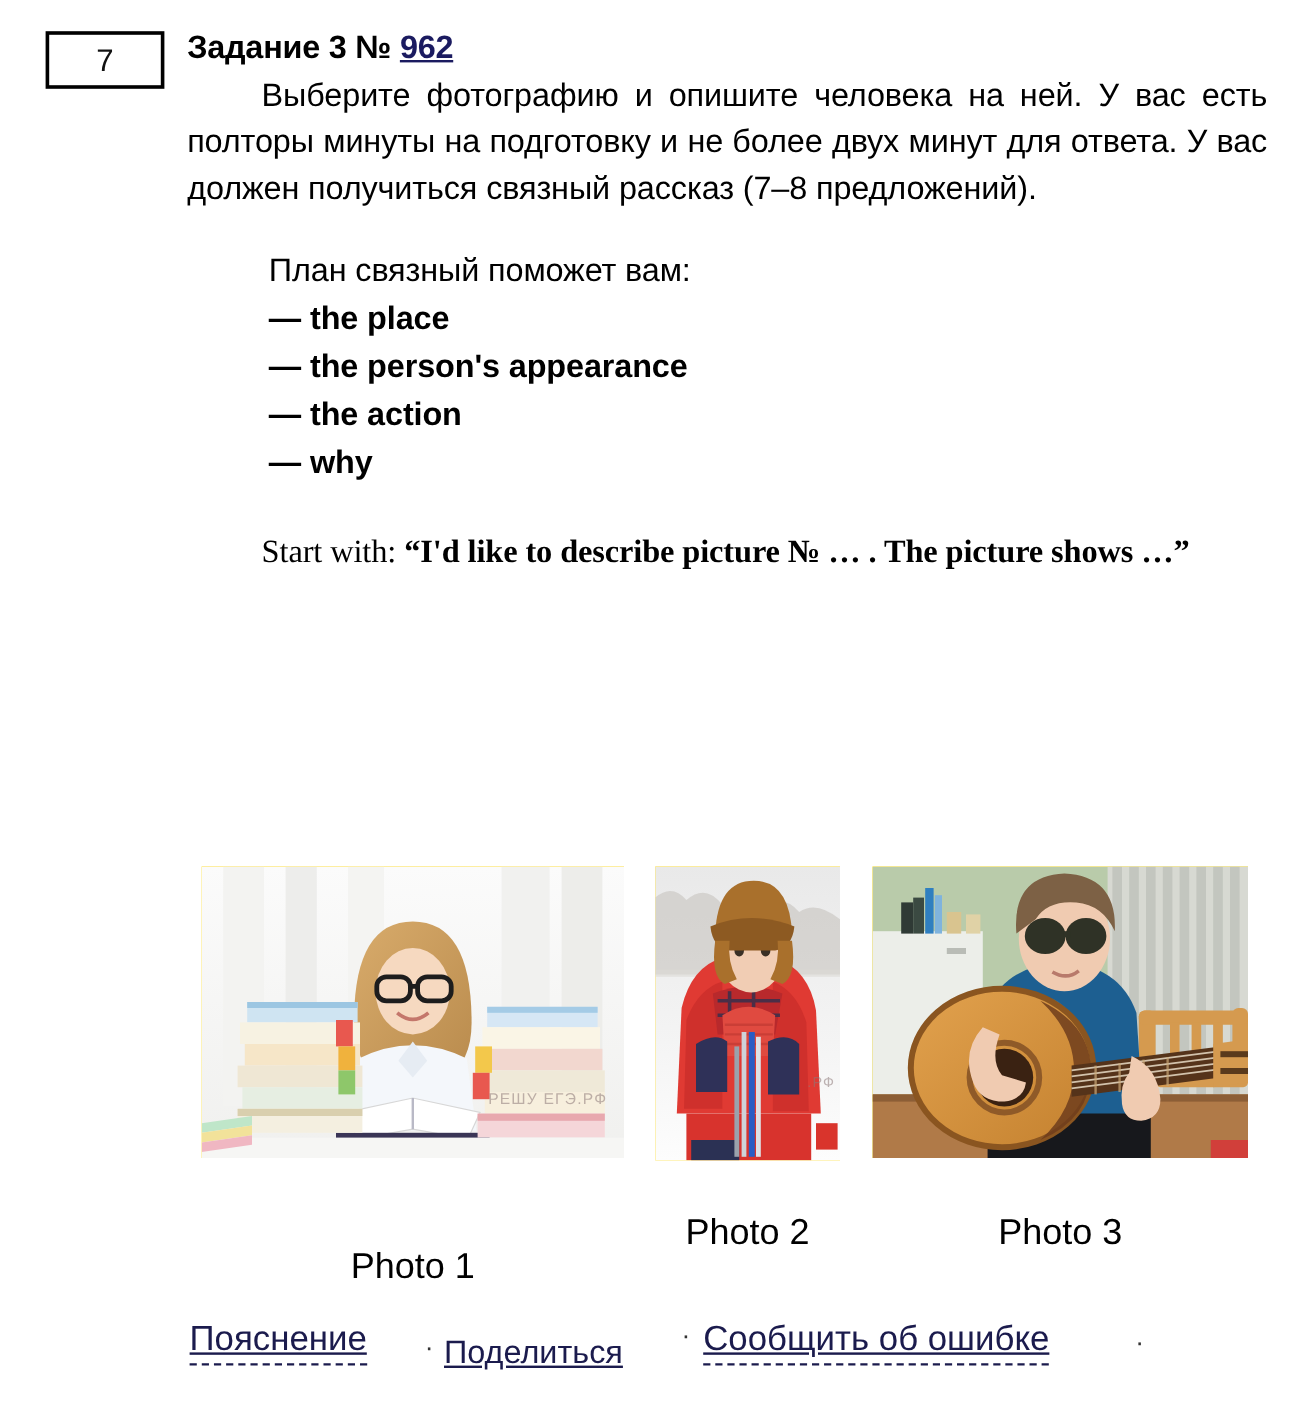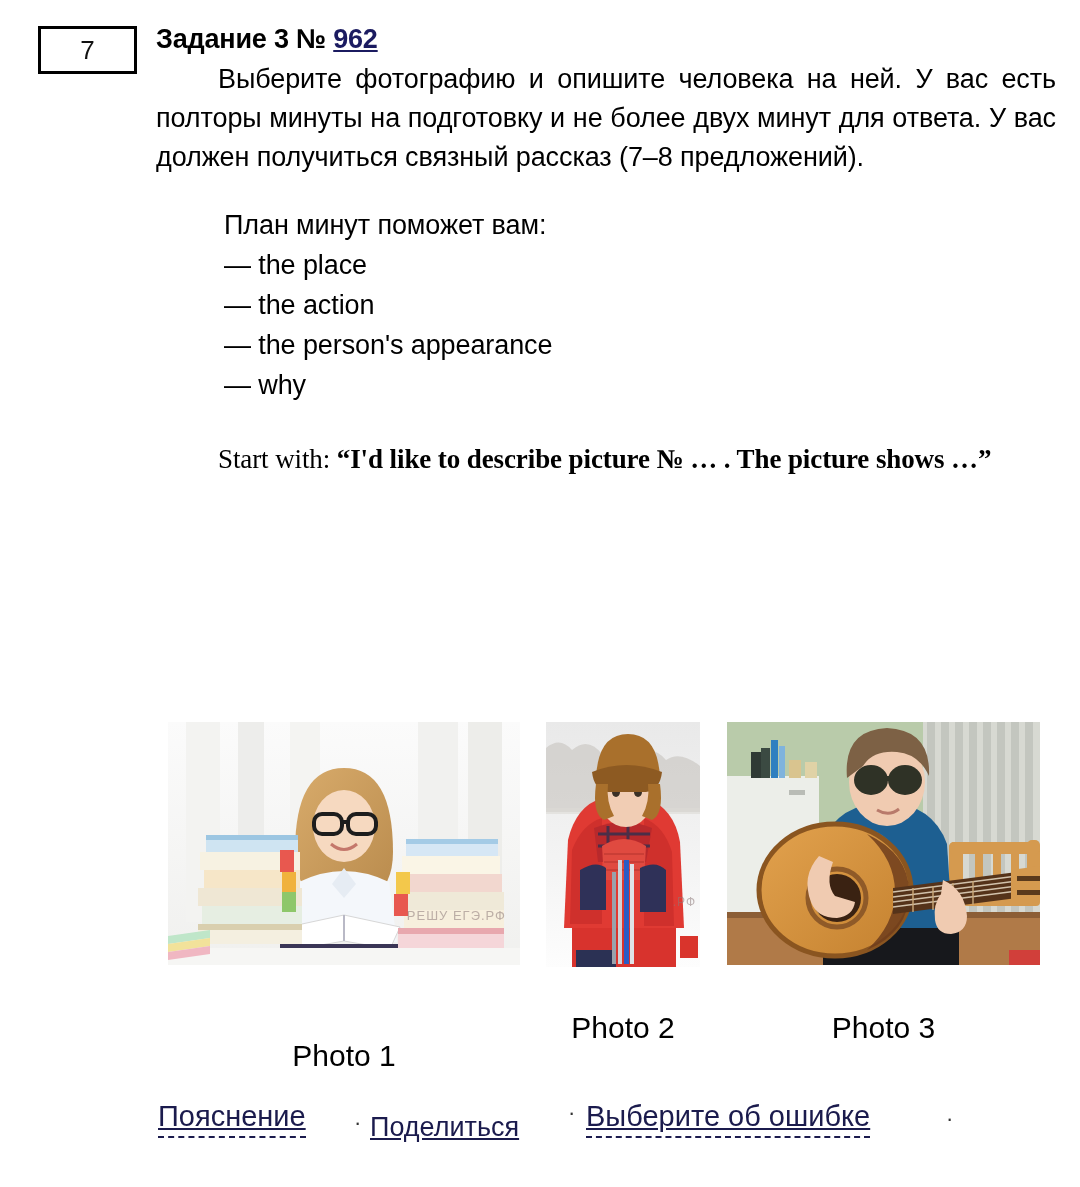--- a/index.html
+++ b/index.html
@@ -68,21 +68,21 @@
   #task-statement .indent { display: inline-block; width: 62px; }
 
   #plan-block {
     margin-top: 30px;
     padding-left: 68px;
     font-size: 27px;
     line-height: 1.48;
     letter-spacing: -0.1px;
   }
   #plan-block .plan-title { margin: 0; }
-  #plan-block ul { list-style: none; margin: 0; padding: 0; }
+  #plan-block ul { list-style: none; margin: 0; padding: 0; font-weight: bold; }
   #plan-block li { margin: 0; white-space: nowrap; }
 
   #start-with {
     margin-top: 34px;
     font-size: 27px;
     line-height: 1.44;
     text-align: justify;
     text-justify: inter-word;
     letter-spacing: -0.1px;
     font-family: Liberation Serif, serif;
@@ -174,25 +174,25 @@
 
 <div id="content">
 
   <h1 id="task-heading">
     <span>Задание 3 № </span><a class="lnk" href="#">962</a>
   </h1>
 
   <p id="task-statement"><span class="indent"></span><span>Выберите фотографию и опишите человека на ней. У вас есть полторы минуты на подготовку и не более двух минут для ответа. У вас должен получить­ся связный рассказ (7–8 предложений).</span></p>
 
   <div id="plan-block">
-    <p class="plan-title">План минут поможет вам:</p>
+    <p class="plan-title">План связный поможет вам:</p>
     <ul>
       <li>— the place</li>
+      <li>— the person's appearance</li>
       <li>— the action</li>
-      <li>— the person's appearance</li>
       <li>— why</li>
     </ul>
   </div>
 
   <p id="start-with"><span class="indent"></span><span>Start with: </span><span class="strong">“I'd like to describe picture № … . The picture shows …”</span></p>
 
 </div>
 
 <div id="photos">
 
@@ -431,15 +431,15 @@
   <div class="caption" id="caption-1">Photo 1</div>
   <div class="caption" id="caption-2">Photo 2</div>
   <div class="caption" id="caption-3">Photo 3</div>
 </div>
 
 <div id="footer-links">
   <a class="flink dashed" id="link-explanation" href="#">Пояснение</a>
   <span class="flink" id="sep-1">·</span>
   <a class="flink" id="link-share" href="#">Поделиться</a>
   <span class="flink" id="sep-2">·</span>
-  <a class="flink dashed" id="link-report" href="#">Выберите об ошибке</a>
+  <a class="flink dashed" id="link-report" href="#">Сообщить об ошибке</a>
   <span class="flink" id="sep-3">·</span>
 </div>
 
 </body></html>

